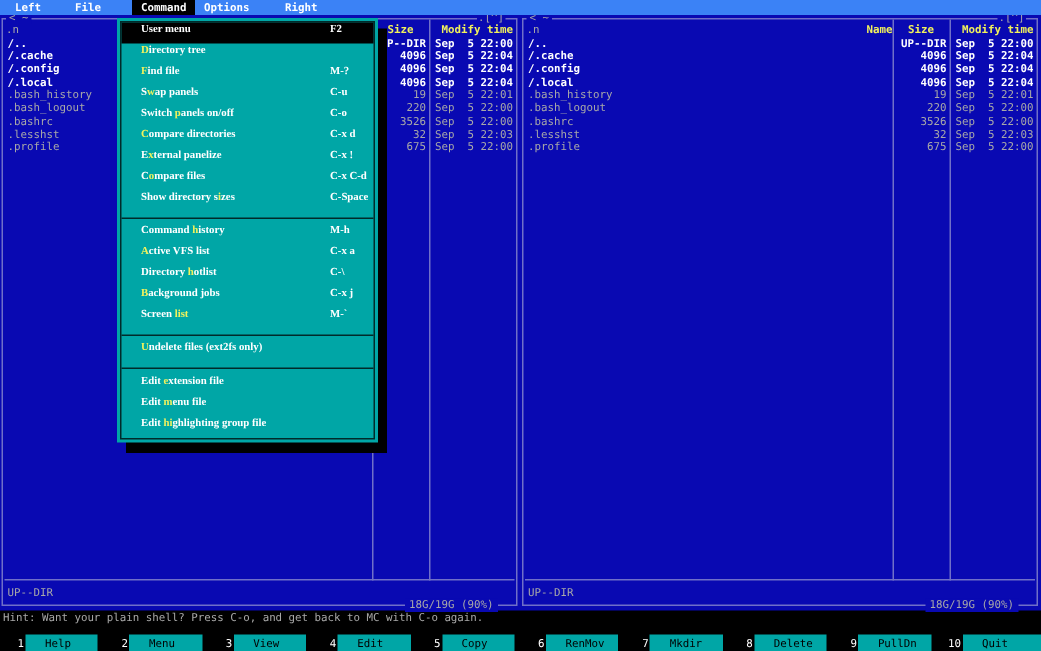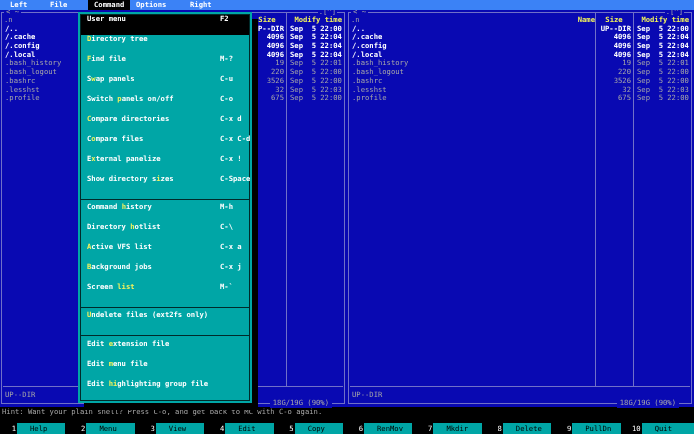--- a/index.html
+++ b/index.html
@@ -39,21 +39,21 @@
   .hsep{position:absolute;left:1px;right:1px;bottom:16px;height:1px;background:#7070C8;}
   .ministatus{position:absolute;left:3px;bottom:3px;color:#A8A8A8;font-weight:normal;}
   .usage{position:absolute;right:12px;bottom:-5px;background:#0909B2;padding:0 3px;color:#A8A8A8;font-weight:normal;white-space:pre;}
   .decor{position:absolute;background:#0909B2;color:#A8A8A8;font-weight:normal;line-height:8px;z-index:2;white-space:pre;}
   .decor-tl{top:-5px;left:2px;padding:0 2px;}
   .decor-tr{top:-5px;right:7px;padding:0 1px;}
   
   .dropdown{position:absolute;left:78px;top:12px;width:170px;background:#00A6A6;padding:2px;
             box-shadow:6px 7px 0 #000000;z-index:5;}
   .dropdown-inner{border:1px solid #002B2B;position:relative;}
-  .menu-item{position:relative;height:20px;line-height:8.2px;padding-left:6px;color:#FFFFFF;white-space:pre;}
+  .menu-item{position:relative;height:14px;line-height:8.2px;padding-left:13px;color:#FFFFFF;white-space:pre;font-family:Liberation Serif, serif;}
   .menu-item .hot{color:#F2F25C;}
   .menu-item .sc{position:absolute;left:139px;top:0;}
   .menu-item.sel{background:#000000;}
   .menu-sep{height:8.2px;position:relative;}
   .menu-sep::after{content:"";position:absolute;left:0;right:0;top:3.6px;height:1px;background:#002B2B;}
   
   .hint{position:absolute;top:408px;left:2px;color:#A8A8A8;font-weight:normal;white-space:pre;}
   .promptline{position:absolute;top:416px;left:2px;color:#BCBCBC;font-weight:normal;white-space:pre;}
   .cursor{display:inline-block;width:4.3px;height:7px;background:#A8A8A8;margin-left:4px;vertical-align:-1px;}
   .keybar{position:absolute;left:0;right:0;bottom:0;height:11.5px;display:flex;background:#000000;}
@@ -206,27 +206,27 @@
   </div>
 
   <div class="dropdown">
     <div class="dropdown-inner" id="dropdown-items">
         <div class="menu-item sel"><span>User menu</span><span class="hot"></span><span></span><span class="sc">F2</span></div>
         <div class="menu-item"><span></span><span class="hot">D</span><span>irectory tree</span></div>
         <div class="menu-item"><span></span><span class="hot">F</span><span>ind file</span><span class="sc">M-?</span></div>
         <div class="menu-item"><span>S</span><span class="hot">w</span><span>ap panels</span><span class="sc">C-u</span></div>
         <div class="menu-item"><span>Switch </span><span class="hot">p</span><span>anels on/off</span><span class="sc">C-o</span></div>
         <div class="menu-item"><span></span><span class="hot">C</span><span>ompare directories</span><span class="sc">C-x d</span></div>
+        <div class="menu-item"><span>E</span><span class="hot">x</span><span>ternal panelize</span><span class="sc">C-x !</span></div>
         <div class="menu-item"><span>C</span><span class="hot">o</span><span>mpare files</span><span class="sc">C-x C-d</span></div>
-        <div class="menu-item"><span>E</span><span class="hot">x</span><span>ternal panelize</span><span class="sc">C-x !</span></div>
         <div class="menu-item"><span>Show directory s</span><span class="hot">i</span><span>zes</span><span class="sc">C-Space</span></div>
         <div class="menu-sep"></div>
         <div class="menu-item"><span>Command </span><span class="hot">h</span><span>istory</span><span class="sc">M-h</span></div>
+        <div class="menu-item"><span></span><span class="hot">A</span><span>ctive VFS list</span><span class="sc">C-x a</span></div>
         <div class="menu-item"><span>Directory </span><span class="hot">h</span><span>otlist</span><span class="sc">C-\</span></div>
-        <div class="menu-item"><span></span><span class="hot">A</span><span>ctive VFS list</span><span class="sc">C-x a</span></div>
         <div class="menu-item"><span></span><span class="hot">B</span><span>ackground jobs</span><span class="sc">C-x j</span></div>
         <div class="menu-item"><span>Screen </span><span class="hot">list</span><span></span><span class="sc">M-`</span></div>
         <div class="menu-sep"></div>
         <div class="menu-item"><span></span><span class="hot">U</span><span>ndelete files (ext2fs only)</span></div>
         <div class="menu-sep"></div>
         <div class="menu-item"><span>Edit </span><span class="hot">e</span><span>xtension file</span></div>
         <div class="menu-item"><span>Edit </span><span class="hot">m</span><span>enu file</span></div>
         <div class="menu-item"><span>Edit </span><span class="hot">hi</span><span>ghlighting group file</span></div>
       </div>
   </div>

